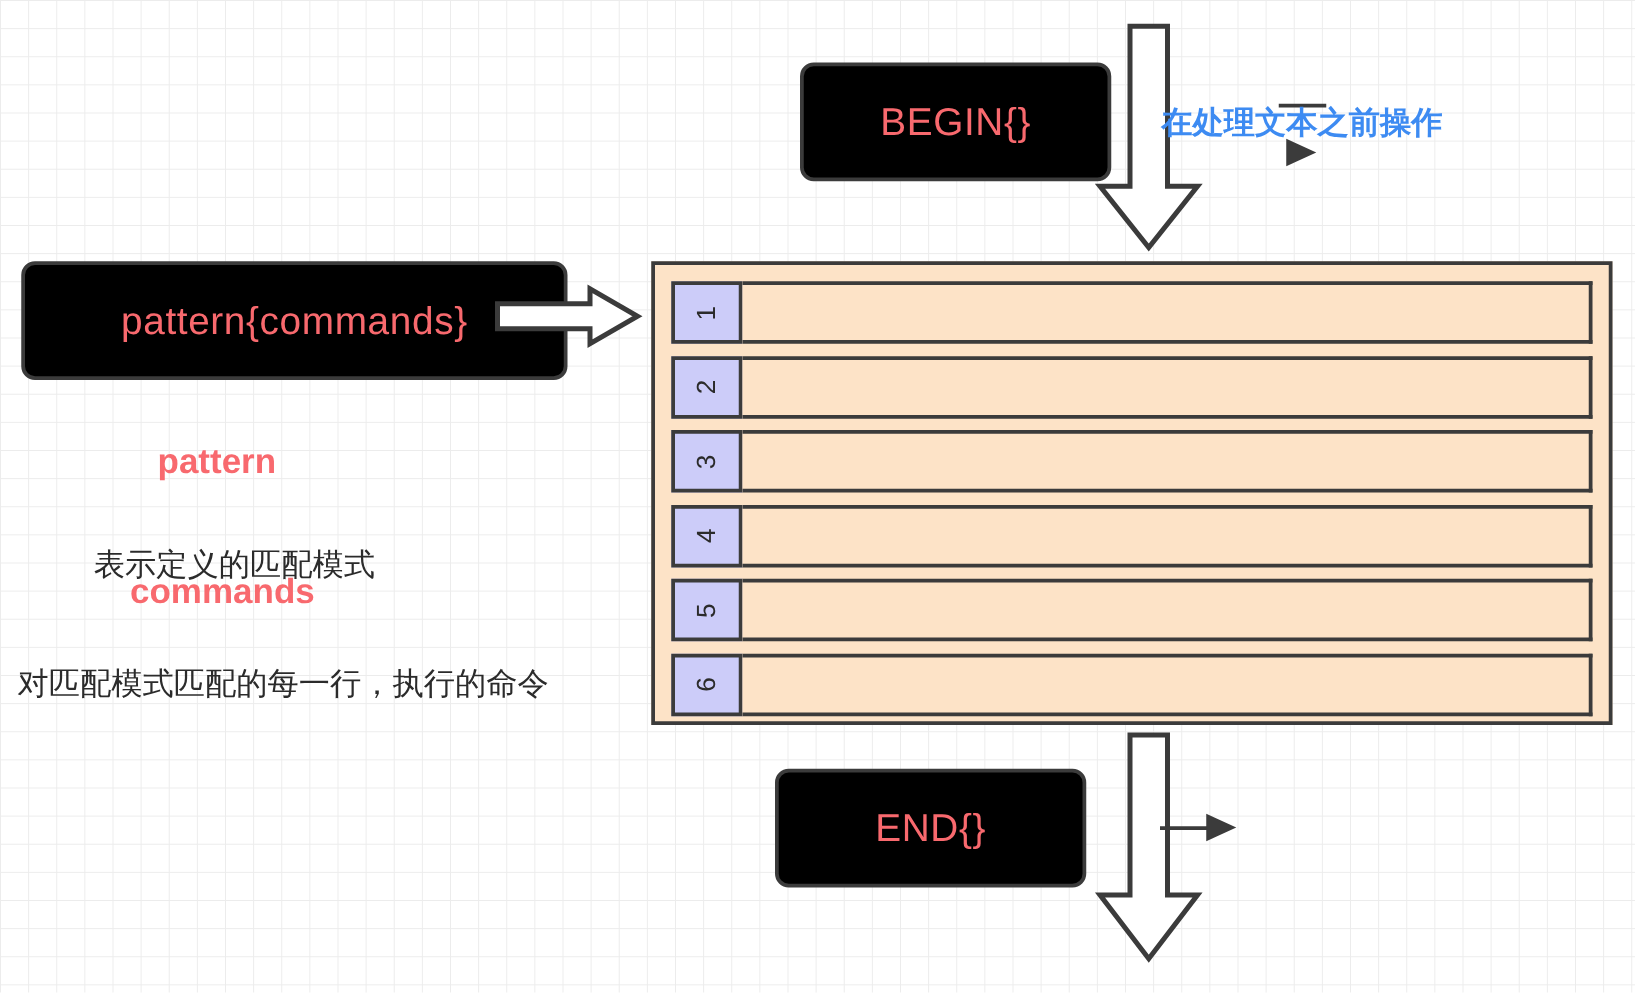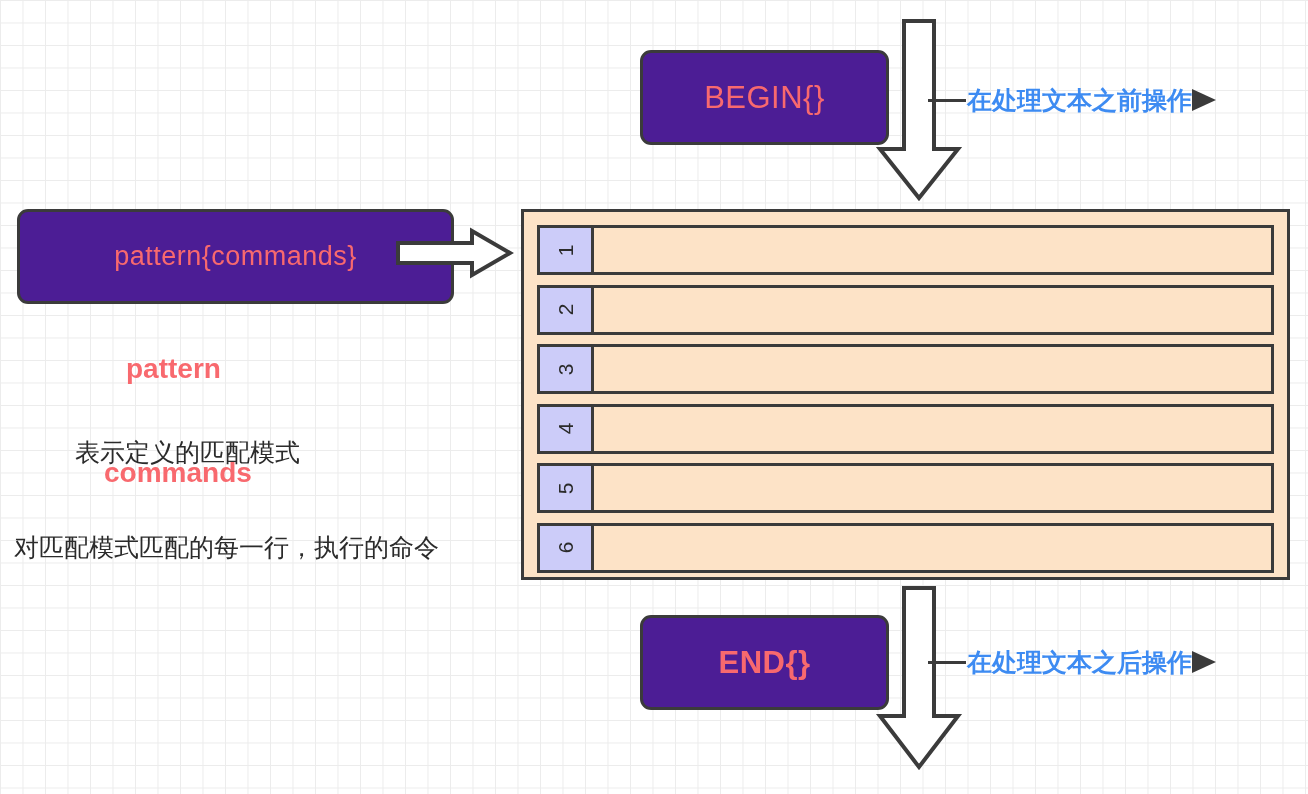--- a/index.html
+++ b/index.html
@@ -15,42 +15,41 @@
     background-image:
       linear-gradient(to right, #ececec 1px, transparent 1px),
       linear-gradient(to bottom, #ececec 1px, transparent 1px);
     background-size: 22.5px 22.5px;
     font-family: "Liberation Sans", sans-serif;
   }
 
   
   .node-box {
     position: absolute;
-    background: #4c1d95;
+    background: #000000;
     border: 3px solid #3b3b3b;
     border-radius: 11px;
     box-sizing: border-box;
     display: flex;
     align-items: center;
     justify-content: center;
     color: #f8696e;
     letter-spacing: 0.5px;
   }
   #pattern-box {
     left: 17px; top: 209px; width: 437px; height: 95px;
-    font-size: 27px;
+    font-size: 31px;
   }
   #begin-box {
     left: 640px; top: 50px; width: 249px; height: 95px;
     font-size: 31px;
   }
   #end-box {
-    left: 640px; top: 615px; width: 249px; height: 95px;
+    left: 620px; top: 615px; width: 249px; height: 95px;
     font-size: 31px;
-    font-weight: bold;
   }
 
   
   #record-table {
     position: absolute;
     left: 521px; top: 209px;
     width: 769px; height: 371px;
     background: #fde3c7;
     border: 3px solid #3b3b3b;
     box-sizing: border-box;
@@ -108,21 +107,21 @@
     line-height: 1;
     padding: 0 1px;
   }
   .ann-arrow {
     width: 0; height: 0; flex: 0 0 auto;
     border-top: 11px solid transparent;
     border-bottom: 11px solid transparent;
     border-left: 24px solid #3b3b3b;
     margin-left: -1px;
   }
-  #ann-before { left: 928px; top: 83px; }
+  #ann-before { left: 928px; top: 83px; flex-direction: column; }
   #ann-after  { left: 928px; top: 645px; }
 
   
   .legend-title {
     position: absolute;
     color: #f8696e;
     font-size: 28px;
     font-weight: bold;
     white-space: nowrap;
     line-height: 1;
@@ -173,21 +172,20 @@
 </svg>
 
 <div class="annotation" id="ann-before">
   <div class="ann-line"></div>
   <div class="ann-text">在处理文本之前操作</div>
   <div class="ann-arrow"></div>
 </div>
 
 <div class="annotation" id="ann-after">
   <div class="ann-line"></div>
-  <div class="ann-text">在处理文本之后操作</div>
   <div class="ann-arrow"></div>
 </div>
 
 <div class="legend-title" id="legend-pattern-title">pattern</div>
 <div class="legend-desc" id="legend-pattern-desc">表示定义的匹配模式</div>
 
 <div class="legend-title" id="legend-commands-title">commands</div>
 <div class="legend-desc" id="legend-commands-desc">对匹配模式匹配的每一行，执行的命令</div>
 
 <div id="record-table">

